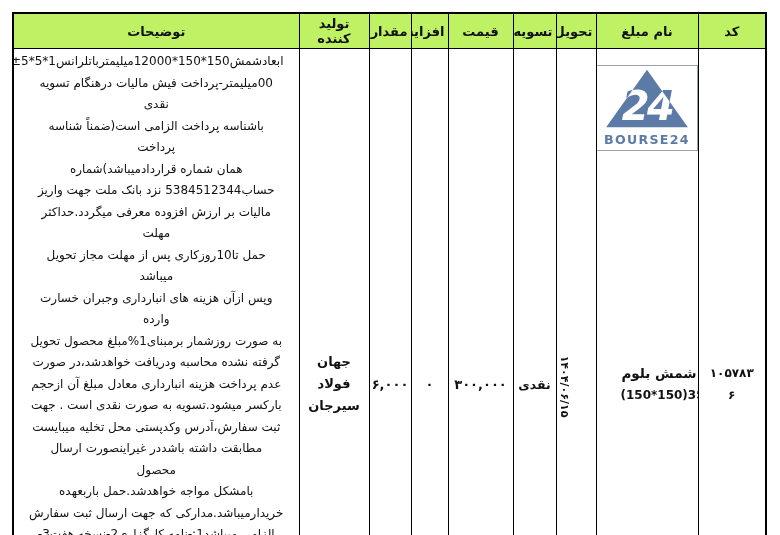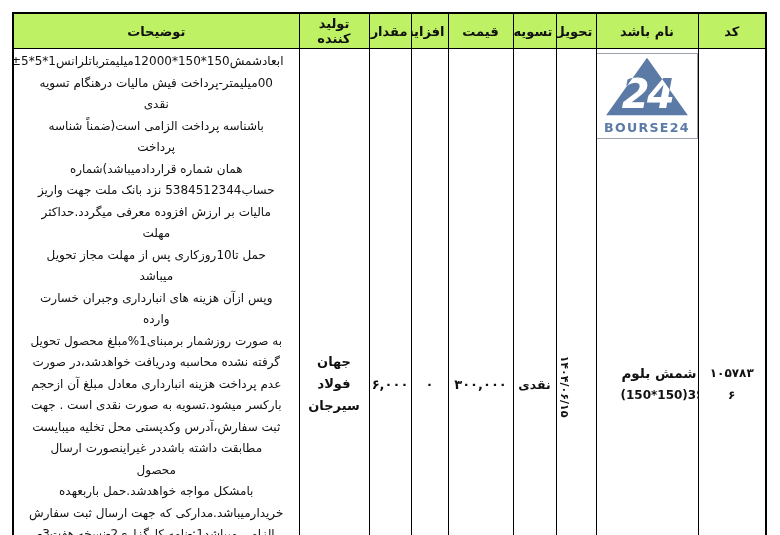--- a/index.html
+++ b/index.html
@@ -33,21 +33,21 @@
 
   
   .c-code {
     font-size: 12px; font-weight: bold;
     padding: 0 9px; word-break: break-all; line-height: 22px;
   }
 
   
   .c-product { position: relative; }
   .logo {
-    position: absolute; top: 4px; left: 50%; transform: translateX(-50%);
+    position: absolute; top: 16px; left: 50%; transform: translateX(-50%);
     width: 102px; height: 86px; background: #fff;
     border: 1px solid #9aa3ad; padding: 2px;
   }
   .logo svg { width: 100%; height: 100%; display: block; }
   .logo .blue-fill { fill: #5b7ba6; }
   .logo .white-fill { fill: #ffffff; }
   .logo .num {
     font-family: "DejaVu Sans", sans-serif;
     font-size: 46px; font-weight: bold; font-style: italic;
     letter-spacing: -3px;
@@ -90,21 +90,21 @@
       <col style="width:43px">
       <col style="width:65px">
       <col style="width:37px">
       <col style="width:42px">
       <col style="width:70px">
       <col style="width:286px">
     </colgroup>
     <thead>
       <tr>
         <th>کد</th>
-        <th>نام باشد</th>
+        <th>نام مبلغ</th>
         <th>تحویل</th>
         <th>تسویه</th>
         <th>قیمت</th>
         <th>افزایش</th>
         <th>مقدار</th>
         <th>تولید کننده</th>
         <th>توضیحات</th>
       </tr>
     </thead>
     <tbody>

